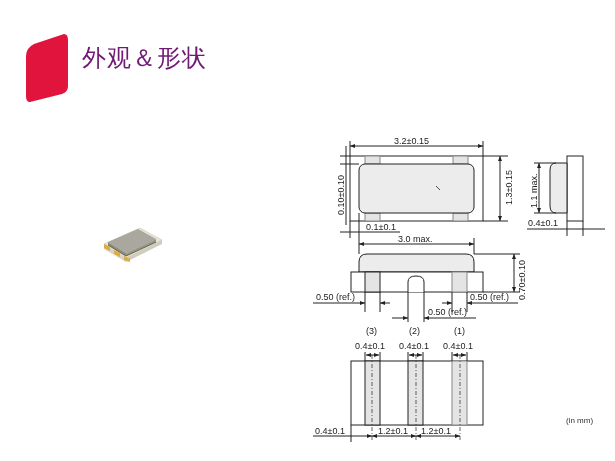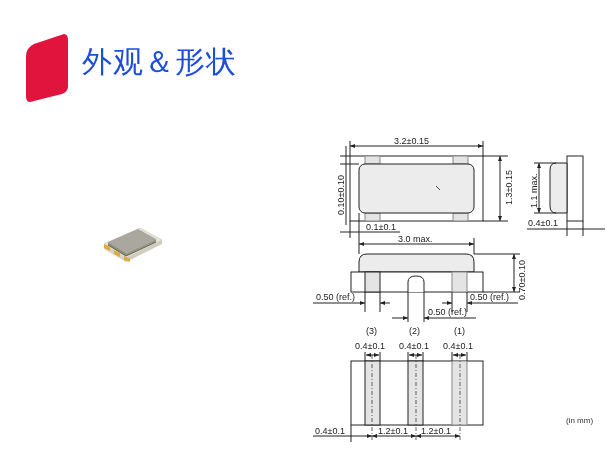--- a/index.html
+++ b/index.html
@@ -1,21 +1,21 @@
 <!DOCTYPE html>
 <html><head>
 <meta charset="utf-8">
 <style>
   html, body { margin:0; padding:0; background:#ffffff; }
   body { width:615px; height:461px; position:relative; overflow:hidden;
          font-family:"DejaVu Sans", sans-serif; }
   .title-wrap { position:absolute; left:26px; top:34px; height:68px; }
   .red-mark { position:absolute; left:0; top:0; width:42px; height:68px; }
   .title { position:absolute; left:56px; top:8px; white-space:nowrap;
-           font-size:30px; color:#1d4ed8; letter-spacing:1px; }
+           font-size:24px; color:#701a75; letter-spacing:1px; }
   .photo { position:absolute; left:100px; top:222px; width:64px; height:44px; }
   svg.drawing { position:absolute; left:0; top:0; }
   .dim { font-family:"Liberation Sans", sans-serif; font-size:9px; fill:#222; }
   .unit { position:absolute; left:566px; top:416px; font-size:8px; color:#333;
           font-family:"Liberation Sans", sans-serif;text-align:center; }
 </style>
 </head>
 <body>
 
 <div class="title-wrap">

